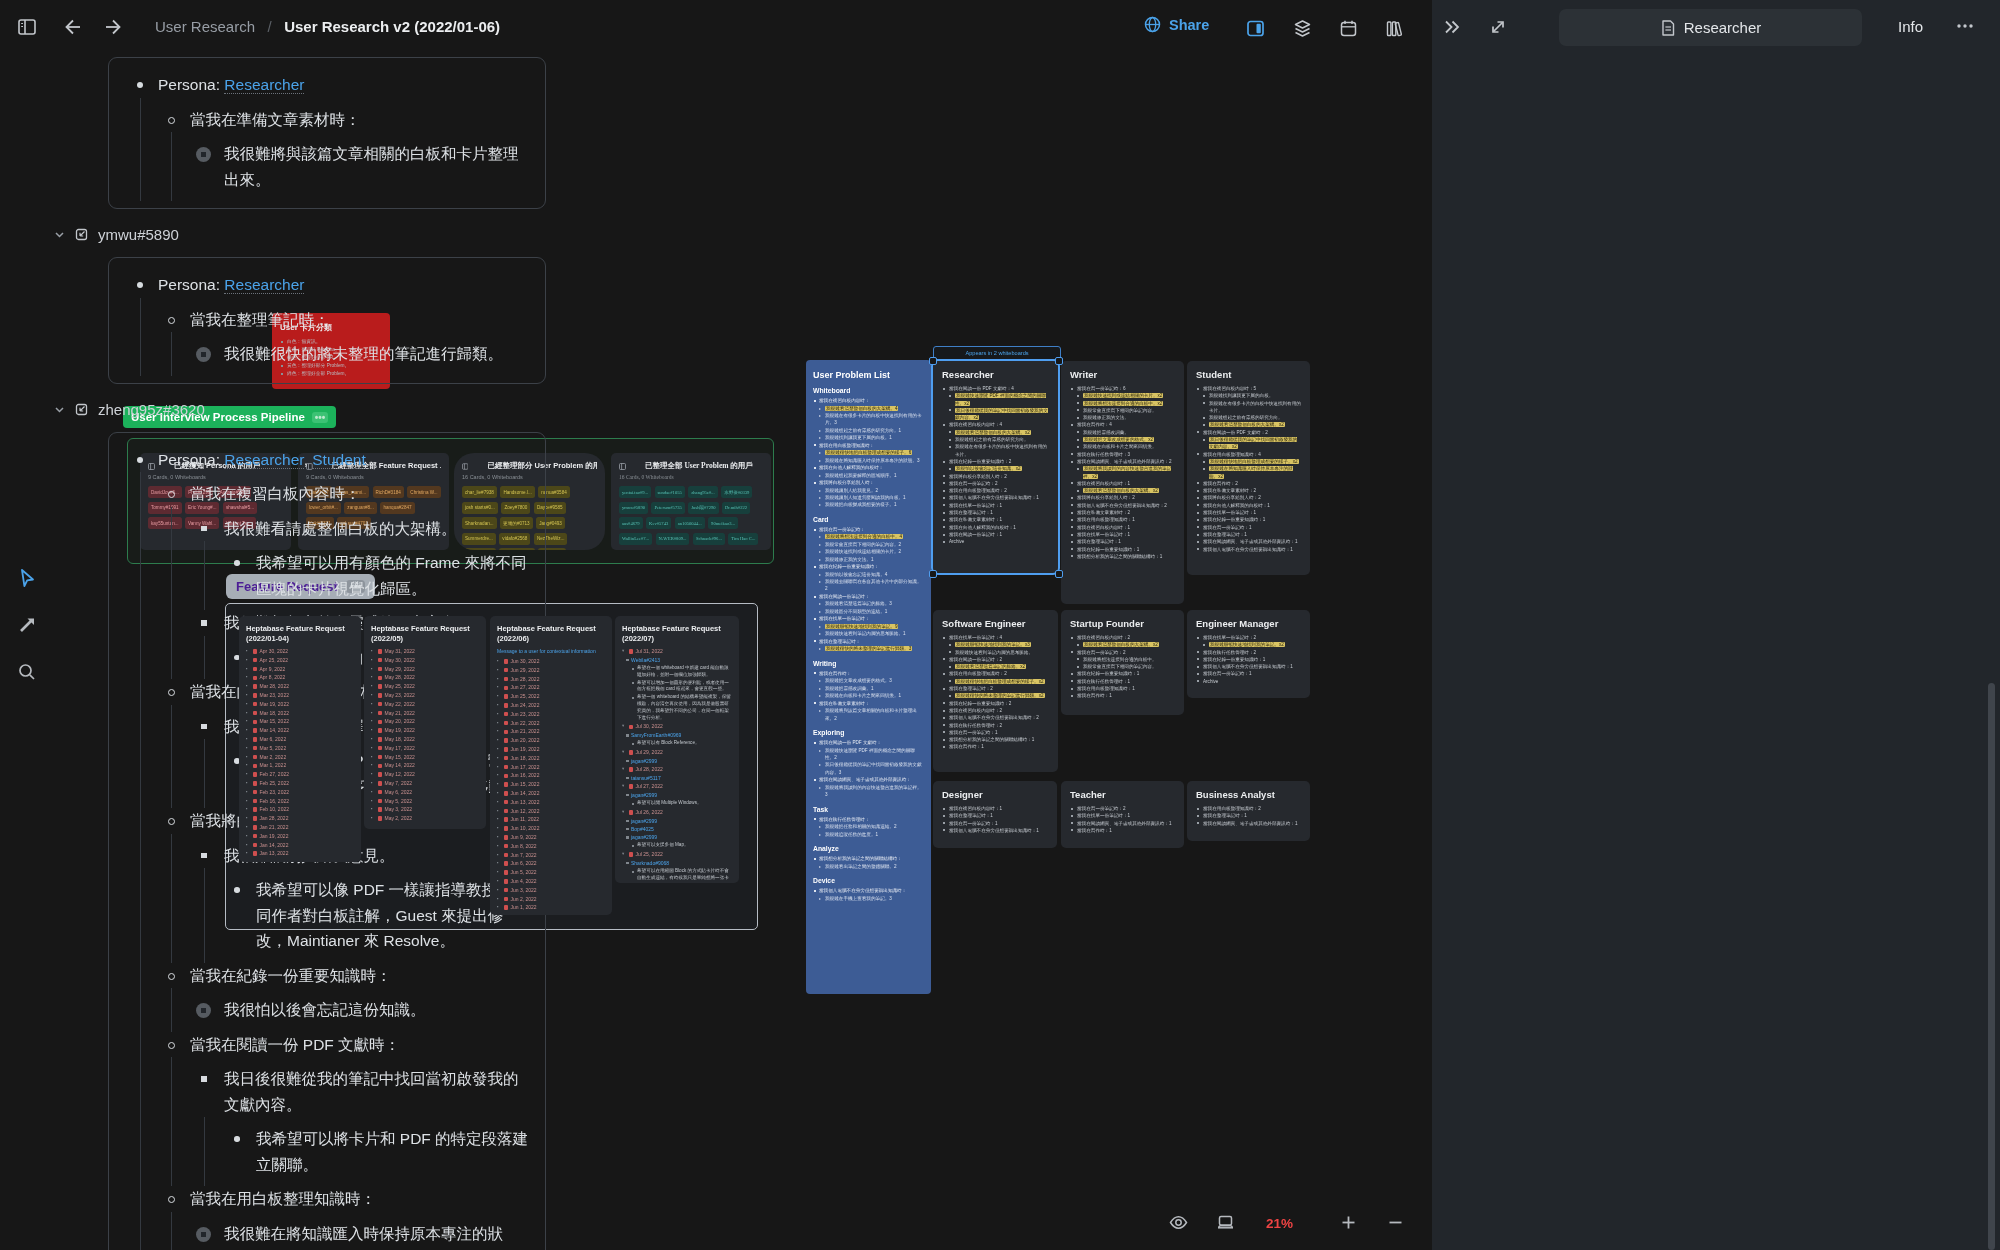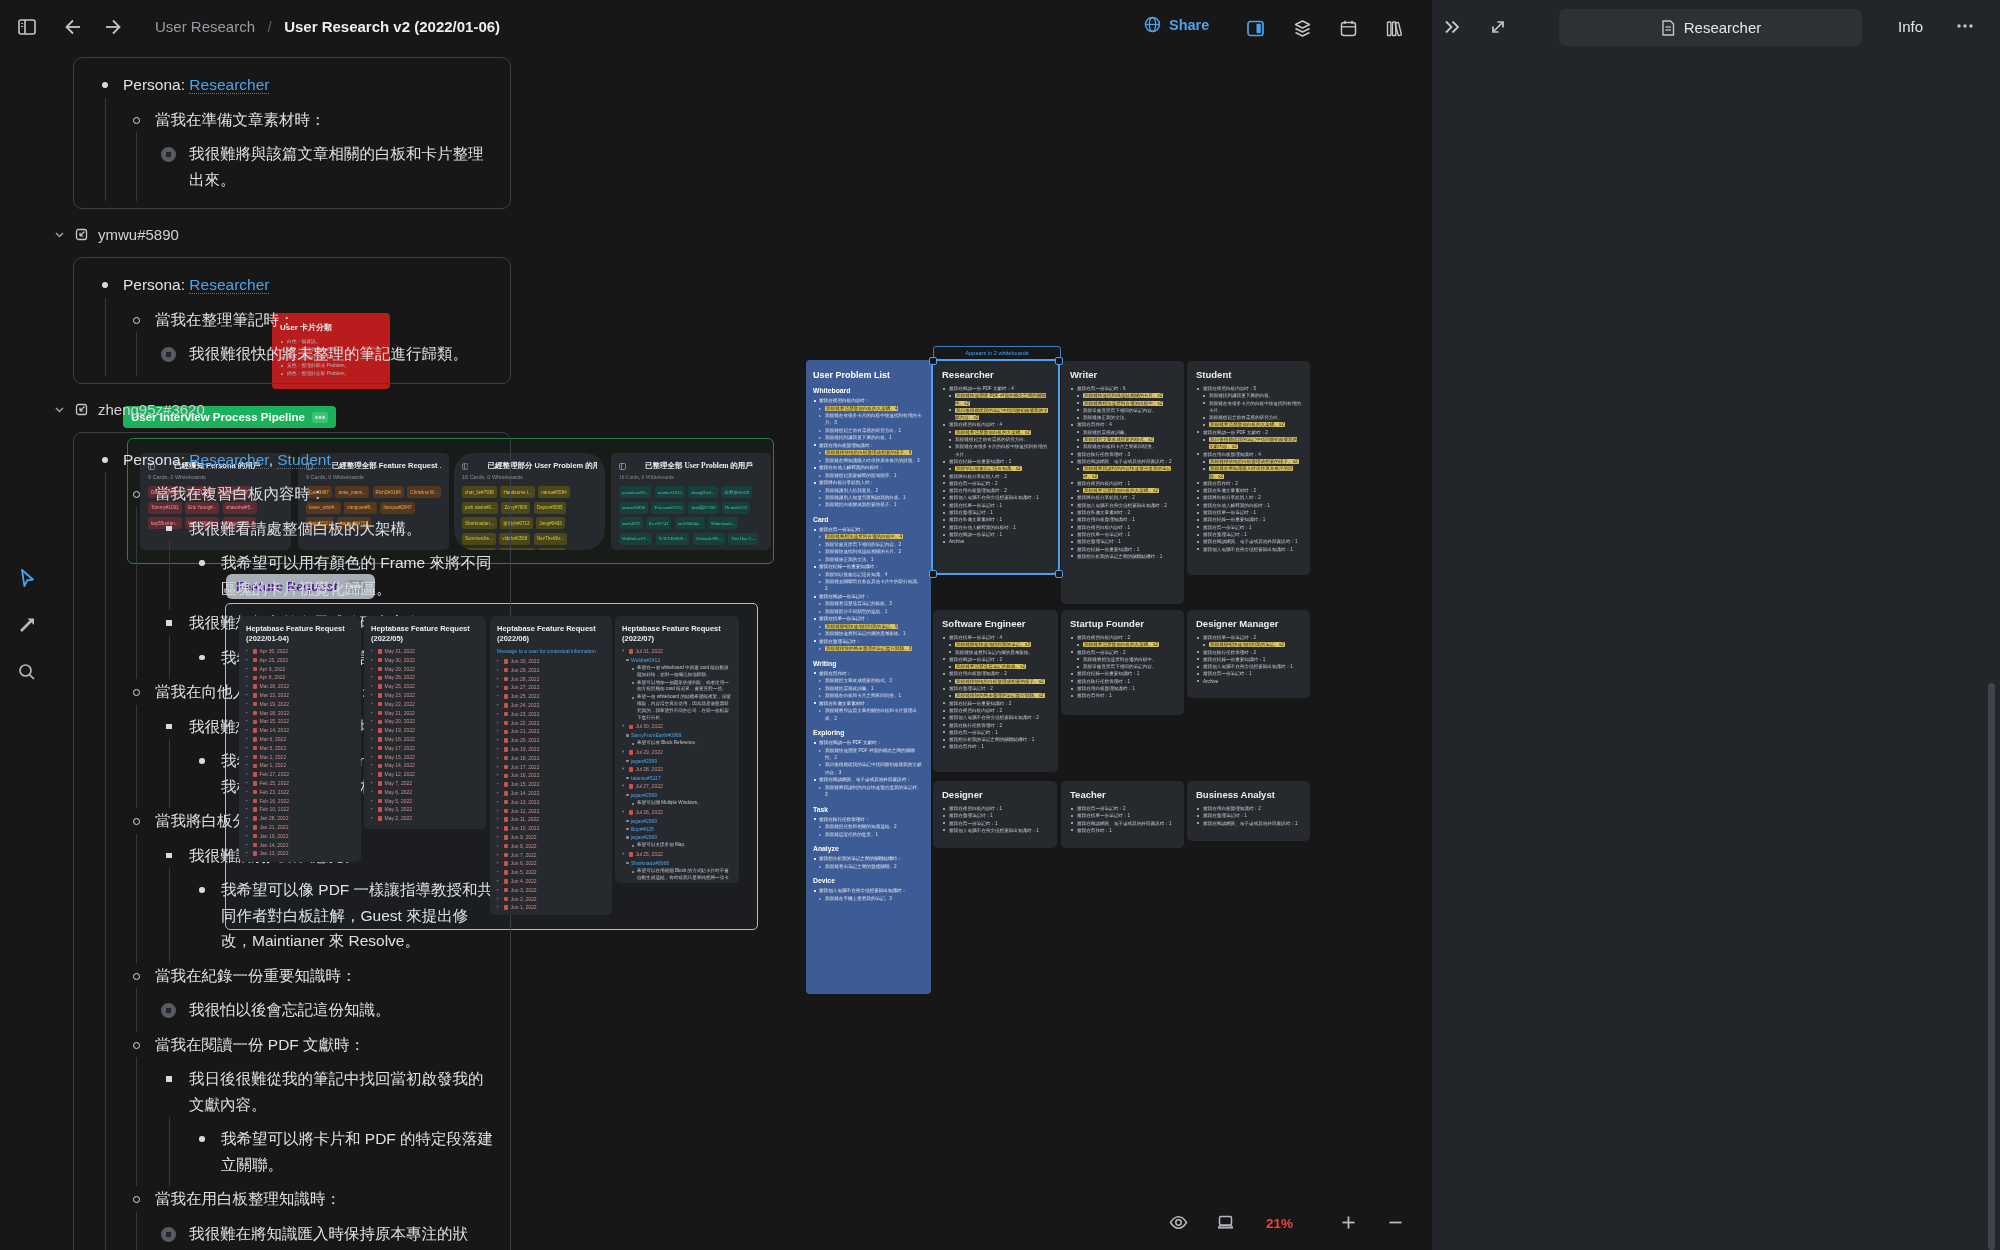--- a/index.html
+++ b/index.html
@@ -13,21 +13,21 @@
   .crumb-sep{font-size:15px;color:#5c6167;}
   .crumb-cur{font-size:15px;font-weight:700;color:#eceef0;}
   .share-lbl{font-size:14.5px;font-weight:600;color:#4ba3ea;}
   
   #panel{left:1432px;top:0;width:568px;height:1250px;background:#22262b;}
   #panel-tab{left:1559px;top:9px;width:303px;height:37px;background:#2c3136;border-radius:7px;
              display:flex;align-items:center;justify-content:center;gap:8px;}
   #panel-tab span{font-size:15px;color:#e4e7ea;}
   .ptop-lbl{font-size:15px;color:#e4e7ea;}
   #panel-scroll{position:absolute;left:0;top:56px;width:568px;height:1194px;overflow:hidden;}
-  .pb{box-sizing:border-box;width:438px;margin:14px 57px 14px 73px;border:1px solid #3c4148;
+  .pb{box-sizing:border-box;width:438px;margin:14px 57px 14px 108px;border:1px solid #3c4148;
       border-radius:9px;padding:14px 16px 16px 0;}
   .pb:first-child{margin-top:1px;}
   .ph{display:flex;align-items:center;gap:9px;margin:17px 0 2px 54px;font-size:15px;color:#ced2d7;}
   .pl{position:relative;font-size:15.5px;line-height:25.5px;color:#dde1e5;margin-top:9px;}
   .pl:first-child{margin-top:0;}
   .pl.lv1{padding-left:49px;} .pl.lv2{padding-left:81px;} .pl.lv3{padding-left:115px;} .pl.lv4{padding-left:147px;}
   .blt{position:absolute;top:0;}
   .b-d{left:28px;top:10px;width:6px;height:6px;border-radius:50%;background:#d7dbdf;}
   .b-o{left:59px;top:10px;width:5px;height:5px;border-radius:50%;border:1.5px solid #d7dbdf;}
   .b-s{left:92px;top:10px;width:5.5px;height:5.5px;background:#d7dbdf;}
@@ -1021,21 +1021,21 @@
       <div class="pp-row i"><span class="hl">我很難看清楚整個白板的大架構。x2</span></div>
       <div class="pp-row q">當我在寫一份筆記時：2</div>
       <div class="pp-row i">我很難將想法連接到合適的白板中。</div>
       <div class="pp-row i">我很常會直接寫下相同的筆記內容。</div>
       <div class="pp-row q">當我在紀錄一份重要知識時：1</div>
       <div class="pp-row q">當我在執行任務管理時：1</div>
       <div class="pp-row q">當我在用白板整理知識時：1</div>
       <div class="pp-row q">當我在寫作時：1</div>
     </div>
     <div class="pcard cardbg" style="left: 1187px; top: 610px; width: 123px; height: 88px;">
-      <div class="ti">Designer Manager</div>
+      <div class="ti">Engineer Manager</div>
       <div class="pp-row q">當我在找單一份筆記時：2</div>
       <div class="pp-row i"><span class="hl">我很難順暢快速地找到我的筆記。x2</span></div>
       <div class="pp-row q">當我在執行任務管理時：2</div>
       <div class="pp-row q">當我在紀錄一份重要知識時：1</div>
       <div class="pp-row q">當我個人電腦不在身旁但想要調出知識時：1</div>
       <div class="pp-row q">當我在寫一份筆記時：1</div>
       <div class="pp-row q">Archive</div>
     </div>
     <div class="pcard cardbg" style="left: 933px; top: 781px; width: 124px; height: 67px;">
       <div class="ti">Designer</div>

